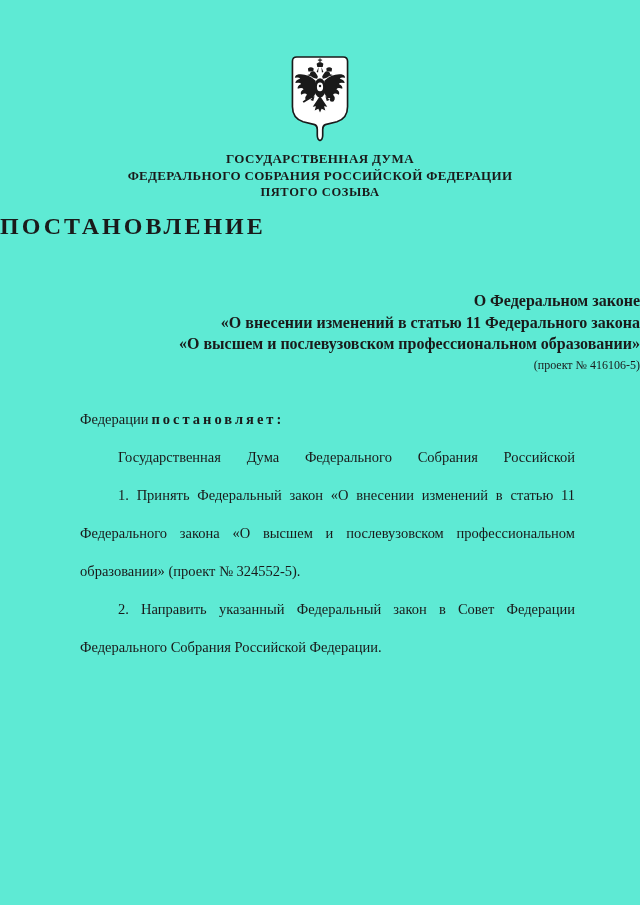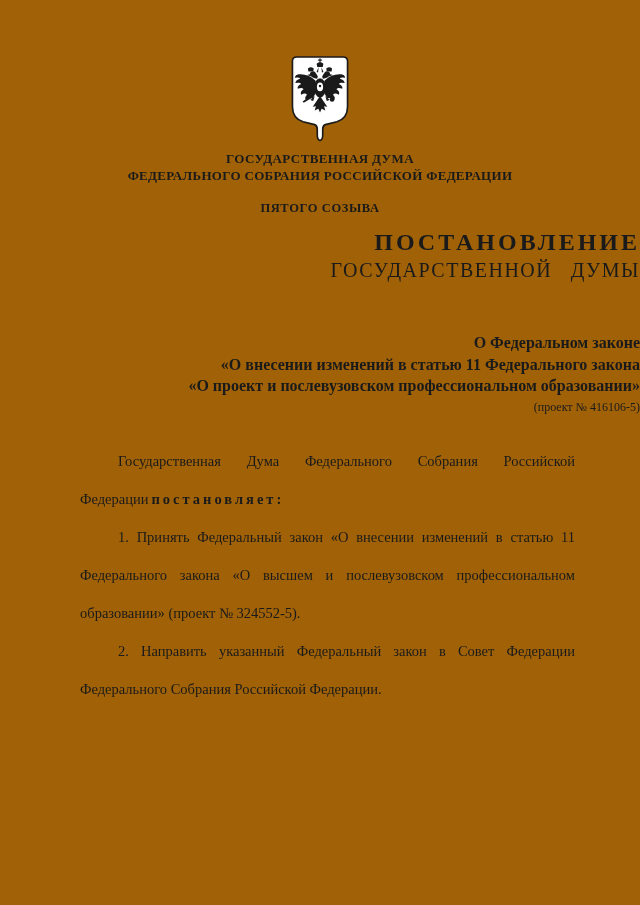--- a/index.html
+++ b/index.html
@@ -1,40 +1,40 @@
 <!DOCTYPE html>
 <html><head>
 <meta charset="utf-8">
 <style>
   html, body { margin: 0; padding: 0; }
   .page {
     position: relative;
     width: 640px;
     height: 905px;
-    background: #a16207;
+    background: #5eead4;
     color: #1a1a1a;
     font-family: "Liberation Serif", "DejaVu Serif", serif;
     overflow: hidden;
   }
   .emblem {
     width: 58px;
     margin: 55px auto 0 auto;
   }
   .emblem svg { display: block; }
   .doc-header { margin-top: 8px; text-align: center; }
   .doc-header .h1 {
     font-size: 13px; line-height: 16px; font-weight: bold; letter-spacing: 0.4px;
   }
   .doc-header .h2 {
     font-size: 13px; line-height: 17px; font-weight: bold; letter-spacing: 0.3px;
   }
   .doc-header .h3 {
-    font-size: 12.5px; line-height: 16px; font-weight: bold; letter-spacing: 0.6px; margin-top: 16px;
+    font-size: 12.5px; line-height: 16px; font-weight: bold; letter-spacing: 0.6px; margin-top: 0;
   }
-  .doc-title { margin-top: 12px; text-align: right; }
+  .doc-title { margin-top: 12px; text-align: left; }
   .doc-title .t1 {
     font-size: 24px; line-height: 28px; font-weight: bold; letter-spacing: 3px;
   }
   .doc-title .t2 {
     font-size: 20px; line-height: 24px; font-weight: normal;
     letter-spacing: 1.5px; word-spacing: 12px; margin-top: 2px;
   }
   .subject { margin-top: 50px; text-align: right; }
   .subject .s-line {
     font-size: 16px; line-height: 21.5px; font-weight: bold;
@@ -93,35 +93,34 @@
   </div>
 
   <div class="doc-header">
     <div class="h1">ГОСУДАРСТВЕННАЯ ДУМА</div>
     <div class="h2">ФЕДЕРАЛЬНОГО СОБРАНИЯ РОССИЙСКОЙ ФЕДЕРАЦИИ</div>
     <div class="h3">ПЯТОГО СОЗЫВА</div>
   </div>
 
   <div class="doc-title">
     <div class="t1">ПОСТАНОВЛЕНИЕ</div>
-    <div class="t2">ГОСУДАРСТВЕННОЙ ДУМЫ</div>
   </div>
 
   <div class="subject">
     <div class="s-line">О Федеральном законе</div>
     <div class="s-line">«О внесении изменений в статью 11 Федерального закона</div>
-    <div class="s-line">«О проект и послевузовском профессиональном образовании»</div>
+    <div class="s-line">«О высшем и послевузовском профессиональном образовании»</div>
     <div class="s-note">(проект № 416106-5)</div>
   </div>
 
   <div class="body-text">
-    <div class="line jline indent">Государственная Дума Федерального Собрания Российской</div>
     <div class="line">
       <span>Федерации</span><span class="emph">постановляет:</span>
     </div>
+    <div class="line jline indent">Государственная Дума Федерального Собрания Российской</div>
     <div class="line jline indent">1. Принять Федеральный закон «О внесении изменений в статью 11</div>
     <div class="line jline">Федерального закона «О высшем и послевузовском профессиональном</div>
     <div class="line">образовании» (проект № 324552-5).</div>
     <div class="line jline indent">2. Направить указанный Федеральный закон в Совет Федерации</div>
     <div class="line">Федерального Собрания Российской Федерации.</div>
   </div>
 
 </div>
 
 </body></html>

